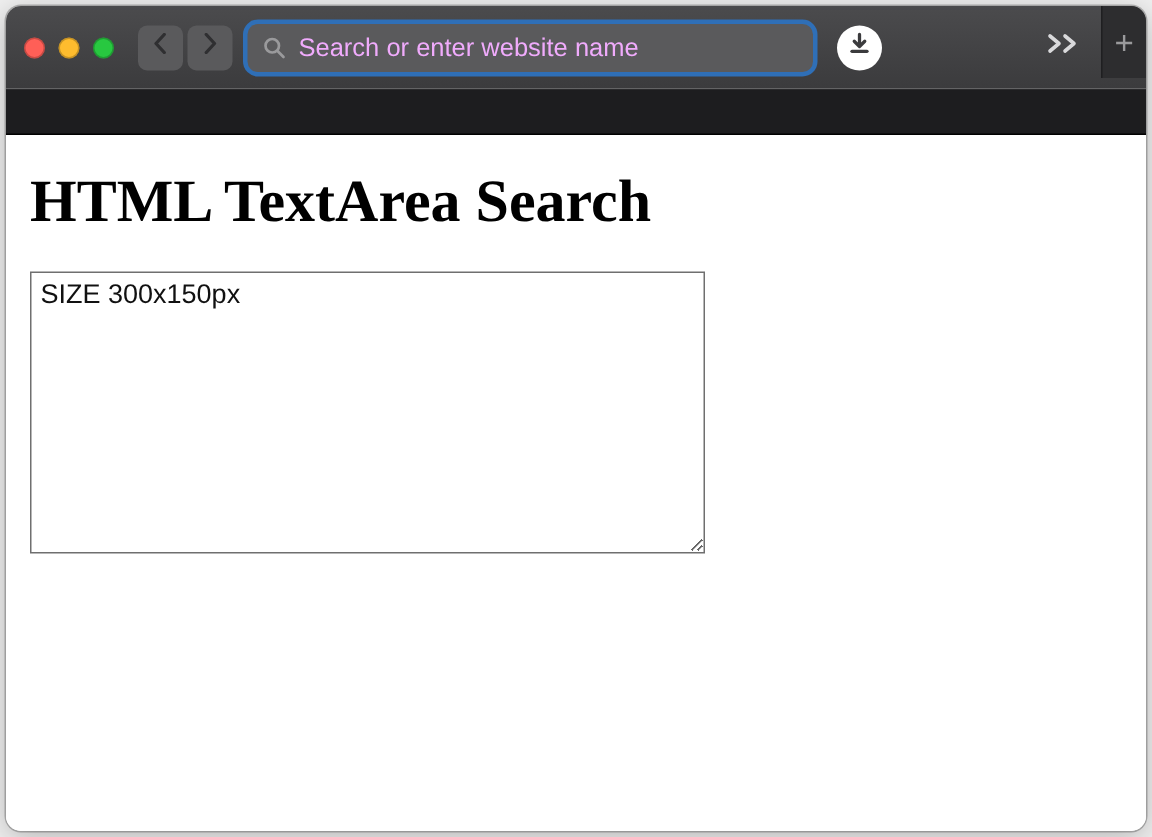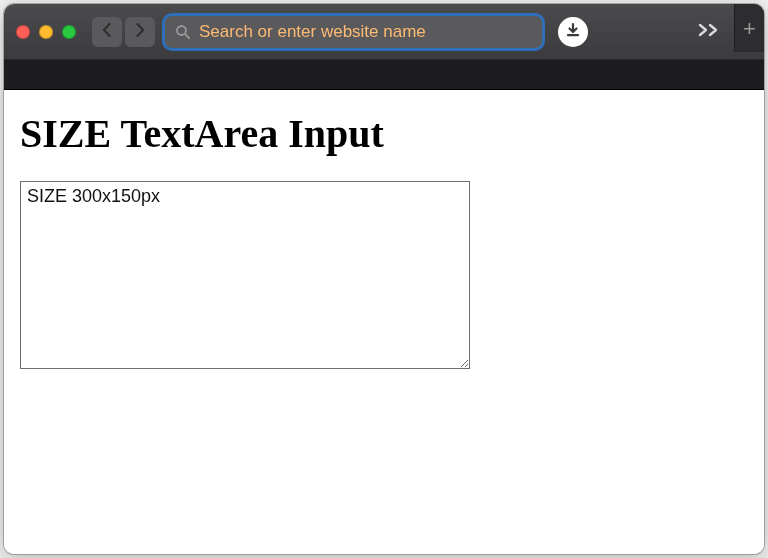--- a/index.html
+++ b/index.html
@@ -47,21 +47,21 @@
     .addr {
       flex: 1;
       height: 32px;
       background: #5a5a5c;
       border-radius: 7px;
       display: flex;
       align-items: center;
       padding: 0 10px;
       gap: 8px;
       box-shadow: 0 0 0 3px #2f6fb7;
-      color: #fdba74;
+      color: #f0abfc;
       font-size: 17px;
     }
     .addr .mag { flex: 0 0 auto; color: #9a9a9c; display:flex; align-items:center;}
     .addr .ph { flex: 1; white-space: nowrap; overflow: hidden; }
 
     .dl-btn {
       width: 30px; height: 30px; border-radius: 50%;
       background: #ffffff; display:flex; align-items:center; justify-content:center;
       color: #3b3b3d;
       margin-left: 6px;
@@ -175,17 +175,17 @@
     </div>
 
     <div class="newtab">
       <span>+</span>
     </div>
   </div>
 
   <div class="tabstrip"></div>
 
   <div class="content">
-    <h1 class="page-title">SIZE TextArea Input</h1>
+    <h1 class="page-title">HTML TextArea Search</h1>
     <textarea class="ta" style="">SIZE 300x150px</textarea>
   </div>
 
 </div>
 
 </body></html>

